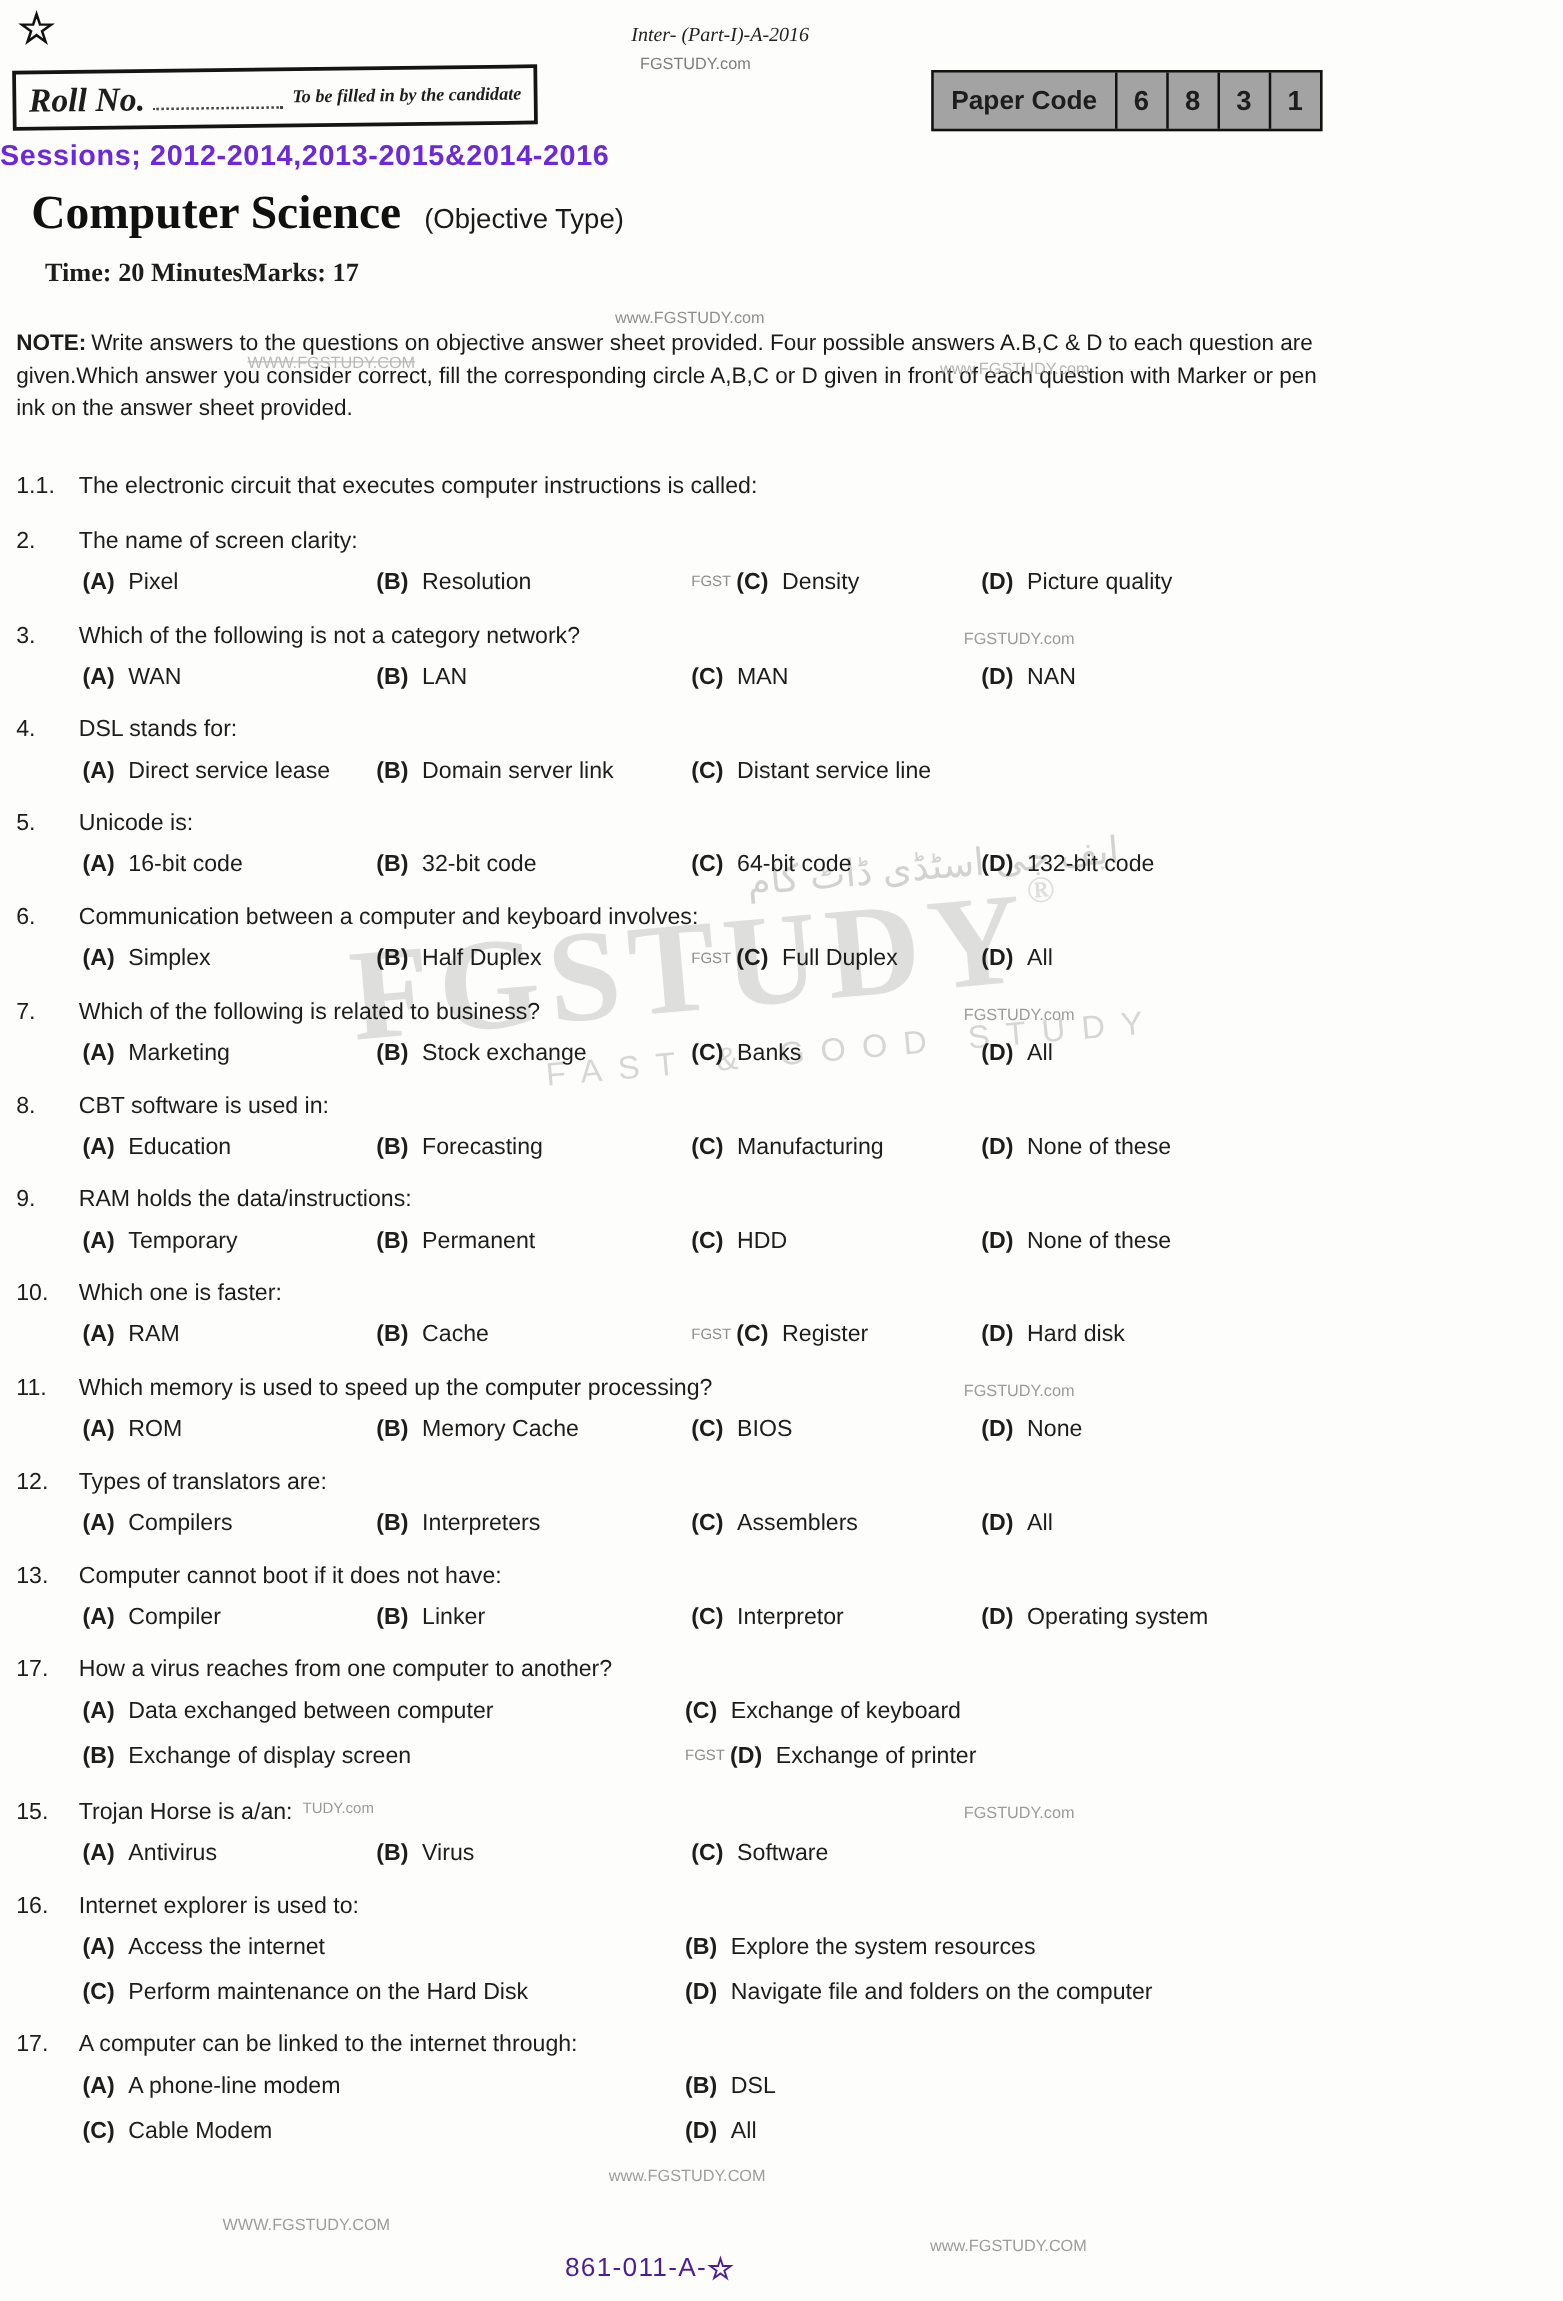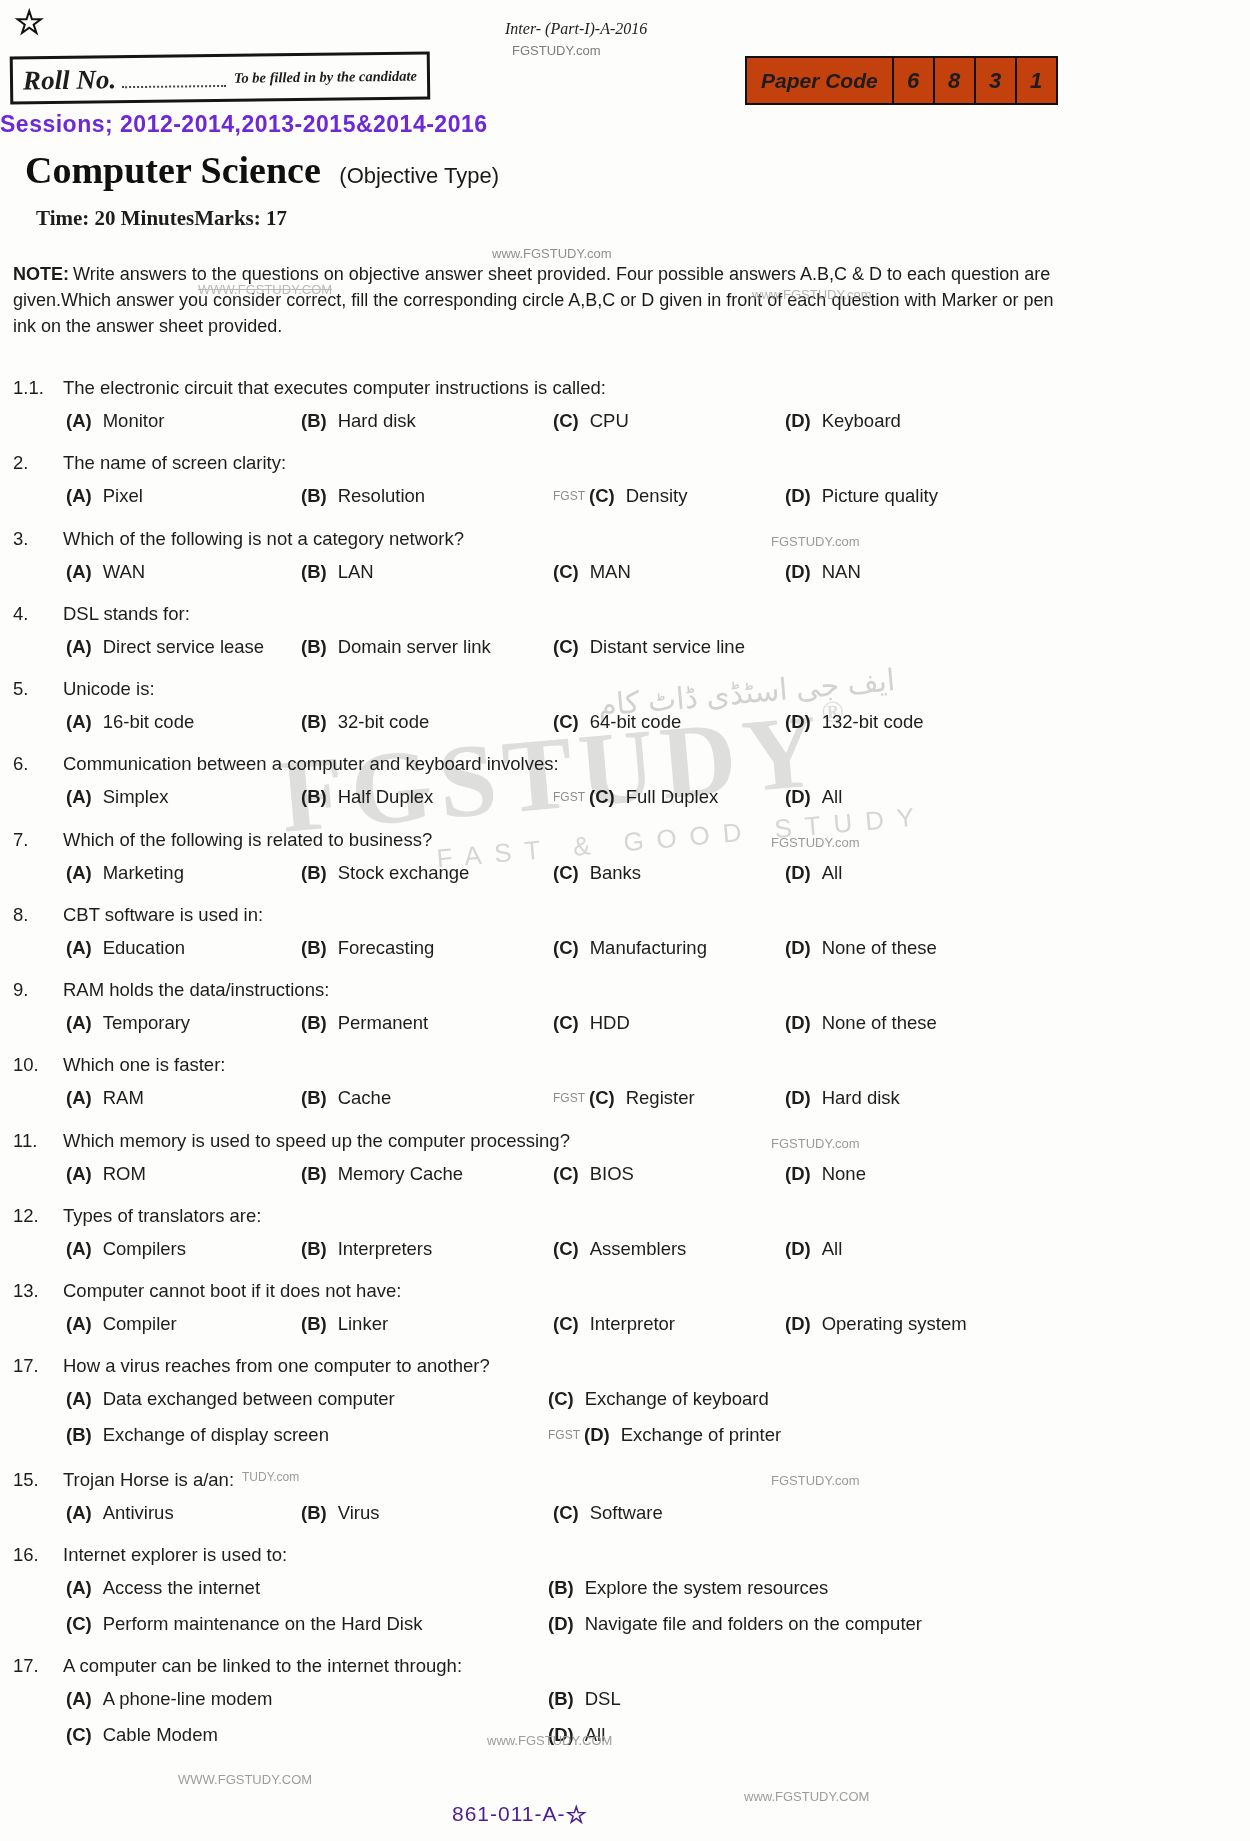--- a/index.html
+++ b/index.html
@@ -20,21 +20,21 @@
 
   .rollno-box {
     position:absolute; left:10px; top:54px; width:420px; height:48px;
     border:3px solid #151515; display:flex; align-items:center; padding:0 10px;
     transform:rotate(-0.7deg); background:#fdfdfb;
   }
   .rollno-label { font-family:"Liberation Serif", serif; font-weight:bold; font-style:italic; font-size:27px; white-space:nowrap; }
   .rollno-dots { flex:1; border-bottom:2px dotted #444; align-self:flex-end; margin:0 8px 12px 6px; height:1px; min-width:60px; }
   .rollno-note { font-family:"Liberation Serif", serif; font-style:italic; font-weight:bold; font-size:14.5px; white-space:nowrap; }
 
-  .papercode { position:absolute; left:745px; top:56px; display:flex; border:2.5px solid #111; background:#c2410c;font-style:italic; }
+  .papercode { position:absolute; left:745px; top:56px; display:flex; border:2.5px solid #111; background:#a3a3a3; }
   .pc-label { padding:0 14px; height:45px; line-height:45px; font-weight:bold; font-size:21px; white-space:nowrap; }
   .pc-cell { width:41px; height:45px; line-height:45px; text-align:center; font-size:22px; font-weight:bold; border-left:2.5px solid #111; }
 
   .sessions { position:absolute; top:111px; left:0; width:1155px; text-align:left; font-weight:bold; font-size:23px; letter-spacing:.5px; color:#6d28d9; }
 
   .title-row { position:absolute; top:148px; left:25px; white-space:nowrap; }
   .main-title { font-family:"Liberation Serif", serif; font-weight:bold; font-size:38px; color:#101010; }
   .sub-title { font-size:22px; margin-left:14px; color:#1a1a1a; }
 
   .time-marks { position:absolute; top:206px; left:0; width:100%; display:flex; padding:0 205px 0 36px; }
@@ -122,26 +122,20 @@
 
   <div class="note">
     <b>NOTE:</b><span>Write answers to the questions on objective answer sheet provided. Four possible answers A.B,C &amp; D to each question are given.Which answer you consider correct, fill the corresponding circle A,B,C or D given in front of each question with Marker or pen ink on the answer sheet provided.</span>
   </div>
   <div class="wm wm-note-left">WWW.FGSTUDY.COM</div>
   <div class="wm wm-note-right">www.FGSTUDY.com</div>
 
   <div class="questions">
       <div class="question">
         <div class="q-line"><span class="q-num">1.1.</span><span class="q-text">The electronic circuit that executes computer instructions is called:</span></div>
-        <div class="options row">
-          <span class="option"><b class="opt-letter">(A)</b><span class="opt-text">Monitor</span></span>
-          <span class="option"><b class="opt-letter">(B)</b><span class="opt-text">Hard disk</span></span>
-          <span class="option"><b class="opt-letter">(C)</b><span class="opt-text">CPU</span></span>
-          <span class="option"><b class="opt-letter">(D)</b><span class="opt-text">Keyboard</span></span>
-        </div>
       </div>
       <div class="question">
         <div class="q-line"><span class="q-num">2.</span><span class="q-text">The name of screen clarity:</span></div>
         <div class="options row">
           <span class="option"><b class="opt-letter">(A)</b><span class="opt-text">Pixel</span></span>
           <span class="option"><b class="opt-letter">(B)</b><span class="opt-text">Resolution</span></span>
           <span class="option"><span class="opt-pre">FGST</span><b class="opt-letter">(C)</b><span class="opt-text">Density</span></span>
           <span class="option"><b class="opt-letter">(D)</b><span class="opt-text">Picture quality</span></span>
         </div>
       </div>

